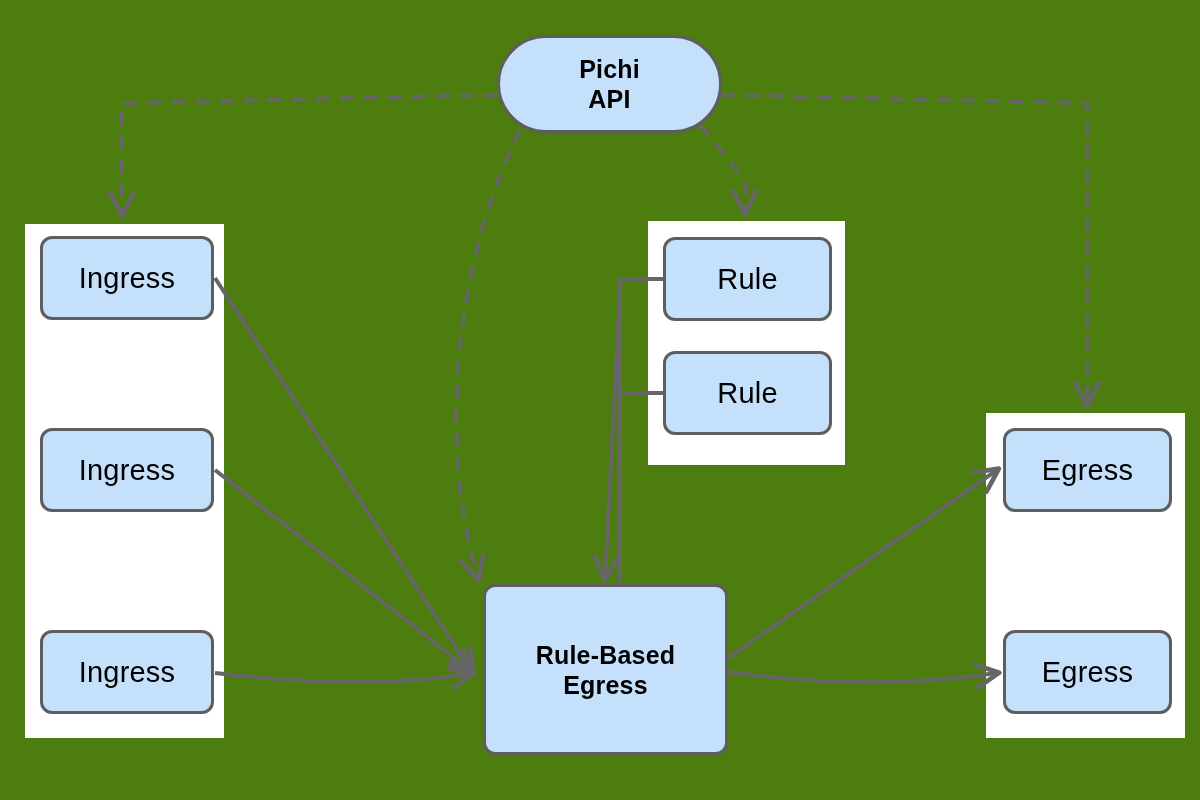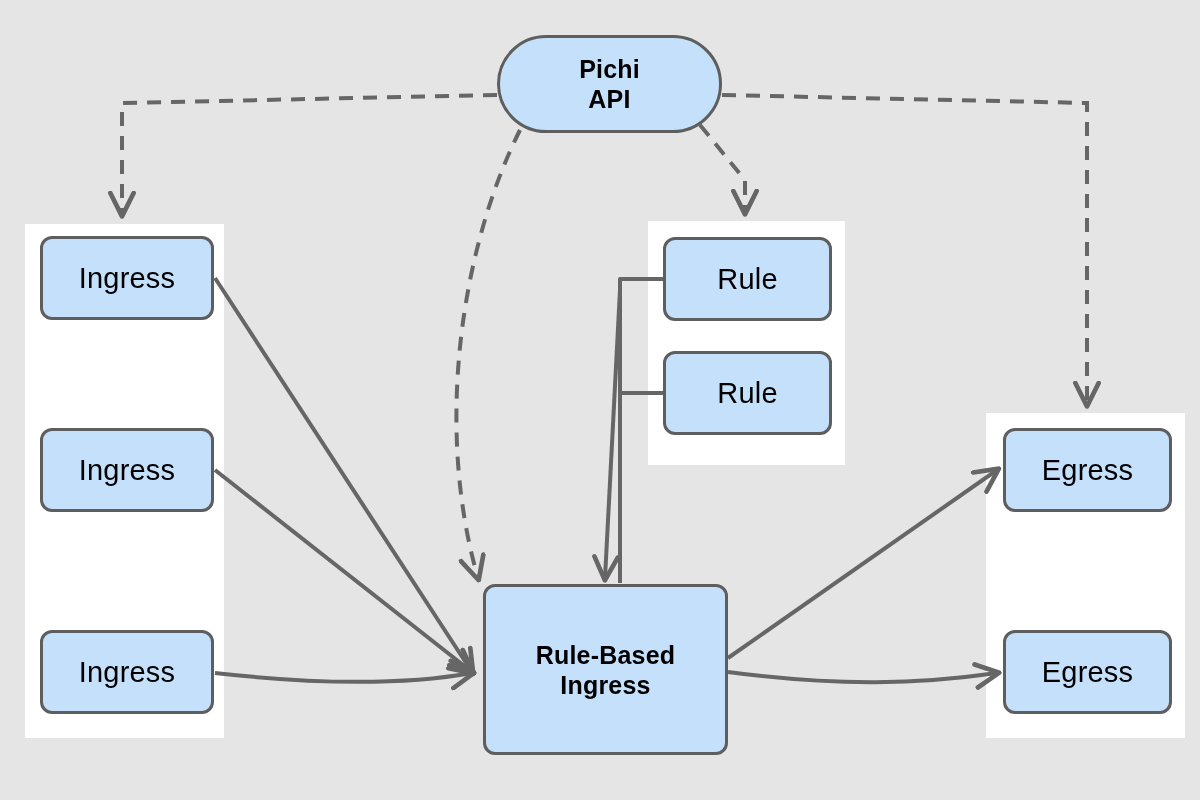--- a/index.html
+++ b/index.html
@@ -4,21 +4,21 @@
 <style>
   html, body {
     margin: 0;
     padding: 0;
     background: #000000;
   }
   #canvas {
     position: relative;
     width: 1200px;
     height: 800px;
-    background: #e5e5e5;
+    background: #4d7c0f;
     overflow: hidden;
     font-family: "Liberation Sans", sans-serif;
   }
   #edges {
     position: absolute;
     left: 0;
     top: 0;
     width: 1200px;
     height: 800px;
     pointer-events: none;
@@ -125,16 +125,16 @@
 
   <div class="node" style="left:1003px; top:428px; width:169px; height:84px;">
     <span class="node-label">Egress</span>
   </div>
   <div class="node" style="left:1003px; top:630px; width:169px; height:84px;">
     <span class="node-label">Egress</span>
   </div>
 
   <div class="node emphasis" style="left:483px; top:584px; width:245px; height:171px;">
     <span class="node-label">Rule-Based
-Ingress</span>
+Egress</span>
   </div>
 
 </div>
 
 </body></html>

